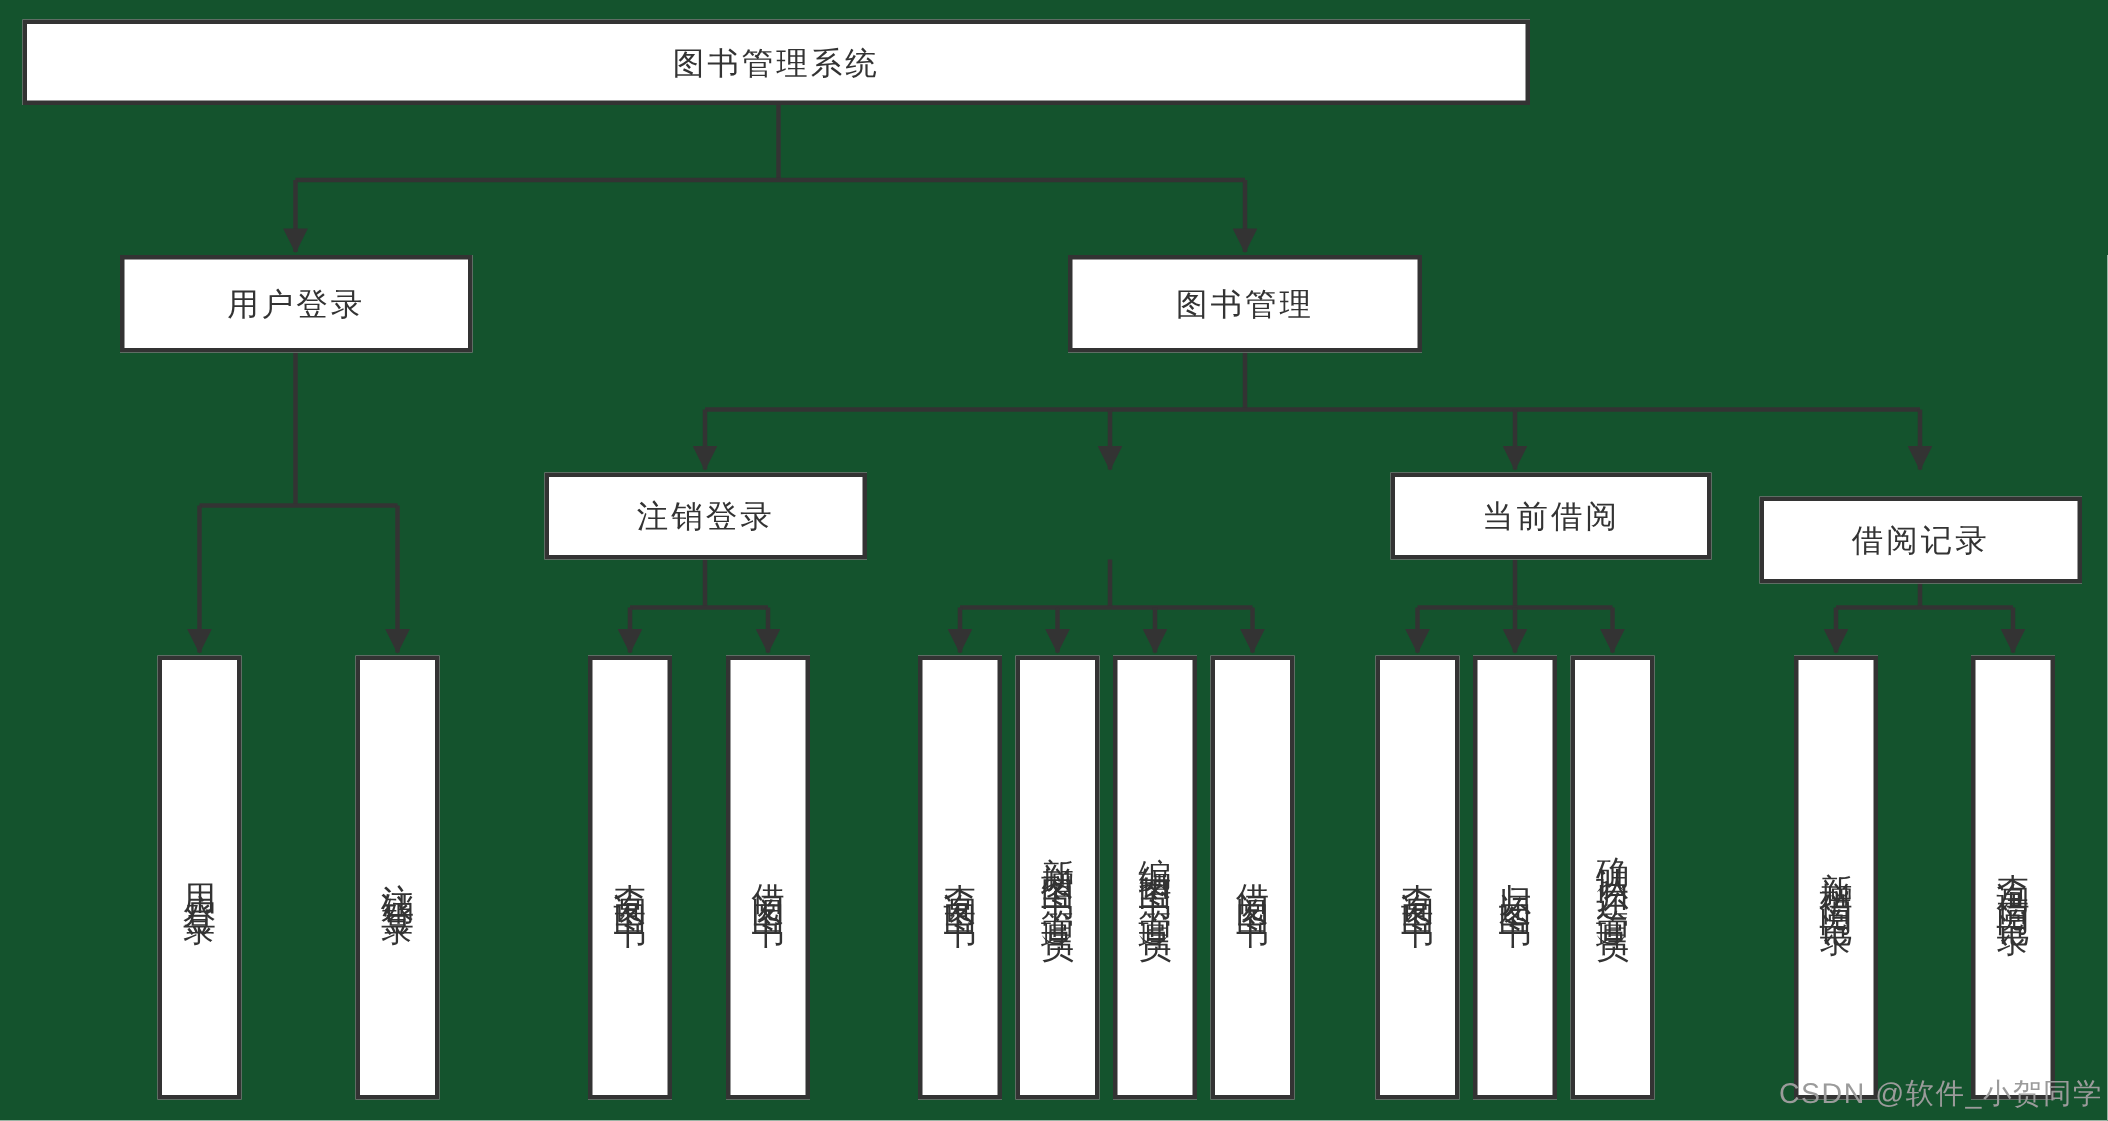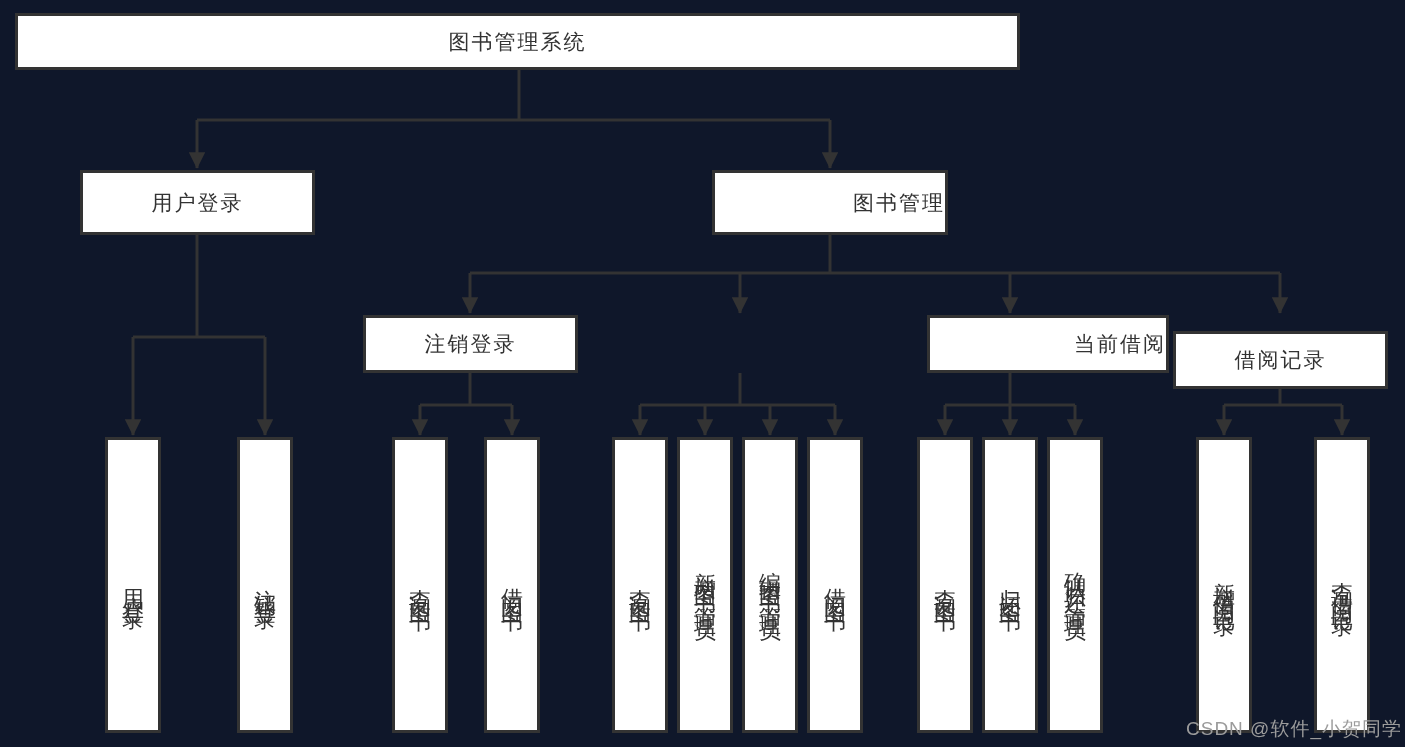--- a/index.html
+++ b/index.html
@@ -1,20 +1,20 @@
 <!DOCTYPE html>
 <html><head>
 <meta charset="utf-8">
 <style>
   html, body { margin: 0; padding: 0; background: #ffffff; }
   .canvas {
     position: relative;
     width: 1405px;
     height: 747px;
-    background: #0f172a;
+    background: #14532d;
     font-family: "Liberation Sans", sans-serif;
     overflow: hidden;
   }
   svg.connectors {
     position: absolute;
     left: 0; top: 0;
     width: 1405px; height: 747px;
     z-index: 1;
   }
   .node {
@@ -106,28 +106,28 @@
     </g>
   </svg>
 
   <div class="node hlabel" style="left:15px; top:13px; width:1005px; height:57px;">
     <span>图书管理系统</span>
   </div>
 
   <div class="node hlabel" style="left:80px; top:170px; width:235px; height:65px;">
     <span>用户登录</span>
   </div>
-  <div class="node hlabel" style="left:712px; top:170px; width:236px; height:65px;justify-content:flex-end;">
+  <div class="node hlabel" style="left:712px; top:170px; width:236px; height:65px;">
     <span>图书管理</span>
   </div>
 
   <div class="node hlabel" style="left:363px; top:315px; width:215px; height:58px;">
     <span>注销登录</span>
   </div>
-  <div class="node hlabel" style="left:927px; top:315px; width:242px; height:58px;justify-content:flex-end;">
+  <div class="node hlabel" style="left:927px; top:315px; width:214px; height:58px;">
     <span>当前借阅</span>
   </div>
   <div class="node hlabel" style="left:1173px; top:331px; width:215px; height:58px;">
     <span>借阅记录</span>
   </div>
 
   <div class="node leaf" style="left:105px; top:437px; width:56px; height:296px;">
     <span>用户登录</span>
   </div>
   <div class="node leaf" style="left:237px; top:437px; width:56px; height:296px;">

